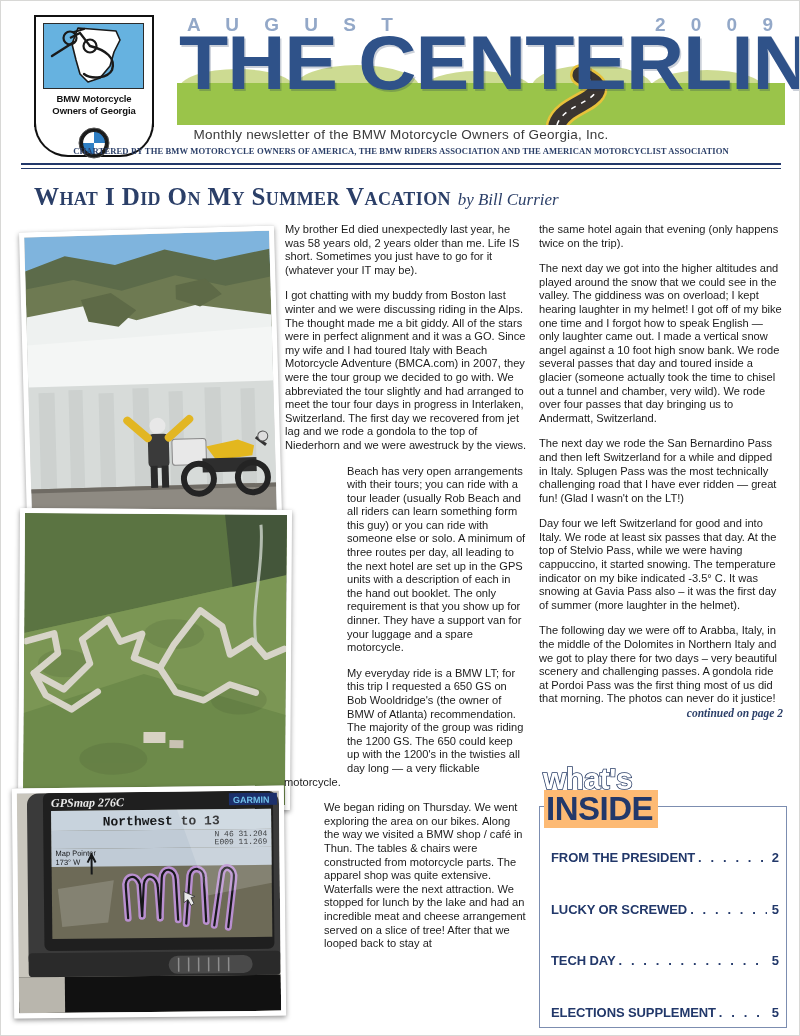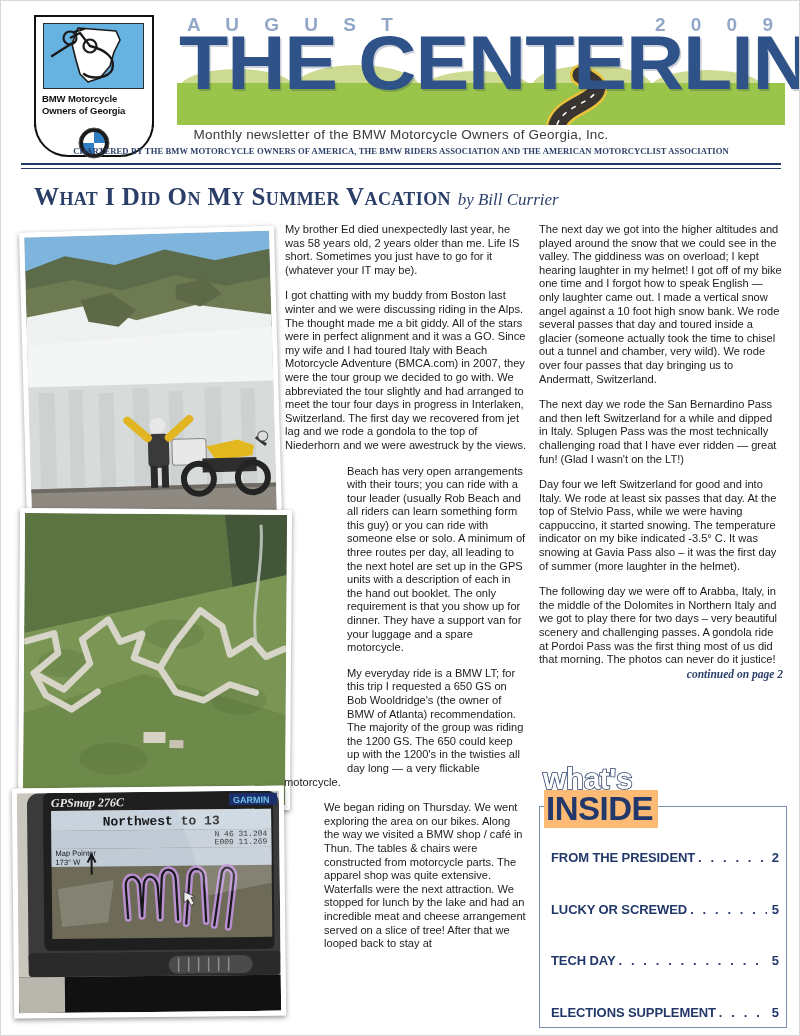--- a/index.html
+++ b/index.html
@@ -28,23 +28,23 @@
     position:absolute;left:0;top:108px;width:120px;height:34px;
     border:2.5px solid #111;border-top:none;background:#fff;box-sizing:border-box;
     border-radius:0 0 60px 60px;
   }
   .shield-blue{
     position:absolute;left:9px;top:8px;width:101px;height:66px;
     background:#66b2e0;border:1px solid #2b2b2b;box-sizing:border-box;
   }
   .ga-outline{position:absolute;left:0;top:0;width:101px;height:66px;}
   .shield-name{
-    position:absolute;left:0;top:78px;width:120px;text-align:left;
+    position:absolute;left:0;top:78px;width:120px;text-align:center;
     font-size:9.5px;font-weight:bold;line-height:11.5px;color:#111;
-    font-family:"Liberation Sans",sans-serif;letter-spacing:-0.1px;padding-left:8px;
+    font-family:"Liberation Sans",sans-serif;letter-spacing:-0.1px;
   }
   .bmw-roundel{position:absolute;left:44px;top:112px;width:32px;height:32px;}
 
   .issue-month{
     position:absolute;left:186px;top:13px;
     font-size:19px;font-weight:bold;letter-spacing:10px;color:#93a8c8;
     font-family:"Liberation Sans",sans-serif;
   }
   .issue-year{
     position:absolute;right:18px;top:13px;
@@ -343,20 +343,21 @@
     <p>My brother Ed died unexpectedly last year, he was 58 years old, 2 years older than me. Life IS short. Sometimes you just have to go for it (whatever your IT may be).</p>
     <p>I got chatting with my buddy from Boston last winter and we were discussing riding in the Alps. The thought made me a bit giddy. All of the stars were in perfect alignment and it was a GO. Since my wife and I had toured Italy with Beach Motorcycle Adventure (BMCA.com) in 2007, they were the tour group we decided to go with. We abbreviated the tour slightly and had arranged to meet the tour four days in progress in Interlaken, Switzerland. The first day we recovered from jet lag and we rode a gondola to the top of Niederhorn and we were awestruck by the views.</p>
     <div class="wrap-photo2"></div>
     <p>Beach has very open arrangements with their tours; you can ride with a tour leader (usually Rob Beach and all riders can learn something form this guy) or you can ride with someone else or solo. A minimum of three routes per day, all leading to the next hotel are set up in the GPS units with a description of each in the hand out booklet. The only requirement is that you show up for dinner. They have a support van for your luggage and a spare motorcycle.</p>
     <p>My everyday ride is a BMW LT; for this trip I requested a 650 GS on Bob Wooldridge's (the owner of BMW of Atlanta) recommendation. The majority of the group was riding the 1200 GS. The 650 could keep up with the 1200's in the twisties all day long — a very flickable motorcycle.</p>
     <div class="wrap-photo3"></div>
     <p>We began riding on Thursday. We went exploring the area on our bikes. Along the way we visited a BMW shop / café in Thun. The tables &amp; chairs were constructed from motorcycle parts. The apparel shop was quite extensive. Waterfalls were the next attraction. We stopped for lunch by the lake and had an incredible meat and cheese arrangement served on a slice of tree! After that we looped back to stay at</p>
   </div>
 
   <div class="col" id="col-right">
+    <p>the same hotel again that evening (only happens twice on the trip).</p>
     <p>The next day we got into the higher altitudes and played around the snow that we could see in the valley. The giddiness was on overload; I kept hearing laughter in my helmet! I got off of my bike one time and I forgot how to speak English — only laughter came out. I made a vertical snow angel against a 10 foot high snow bank. We rode several passes that day and toured inside a glacier (someone actually took the time to chisel out a tunnel and chamber, very wild). We rode over four passes that day bringing us to Andermatt, Switzerland.</p>
     <p>The next day we rode the San Bernardino Pass and then left Switzerland for a while and dipped in Italy. Splugen Pass was the most technically challenging road that I have ever ridden — great fun! (Glad I wasn't on the LT!)</p>
     <p>Day four we left Switzerland for good and into Italy. We rode at least six passes that day. At the top of Stelvio Pass, while we were having cappuccino, it started snowing. The temperature indicator on my bike indicated -3.5° C. It was snowing at Gavia Pass also – it was the first day of summer (more laughter in the helmet).</p>
     <p>The following day we were off to Arabba, Italy, in the middle of the Dolomites in Northern Italy and we got to play there for two days – very beautiful scenery and challenging passes. A gondola ride at Pordoi Pass was the first thing most of us did that morning. The photos can never do it justice!</p>
     <div class="contd">continued on page 2</div>
   </div>
 
   <div id="inside-block">
     <div class="toc-box"></div>
     <div class="whats">what's</div>

